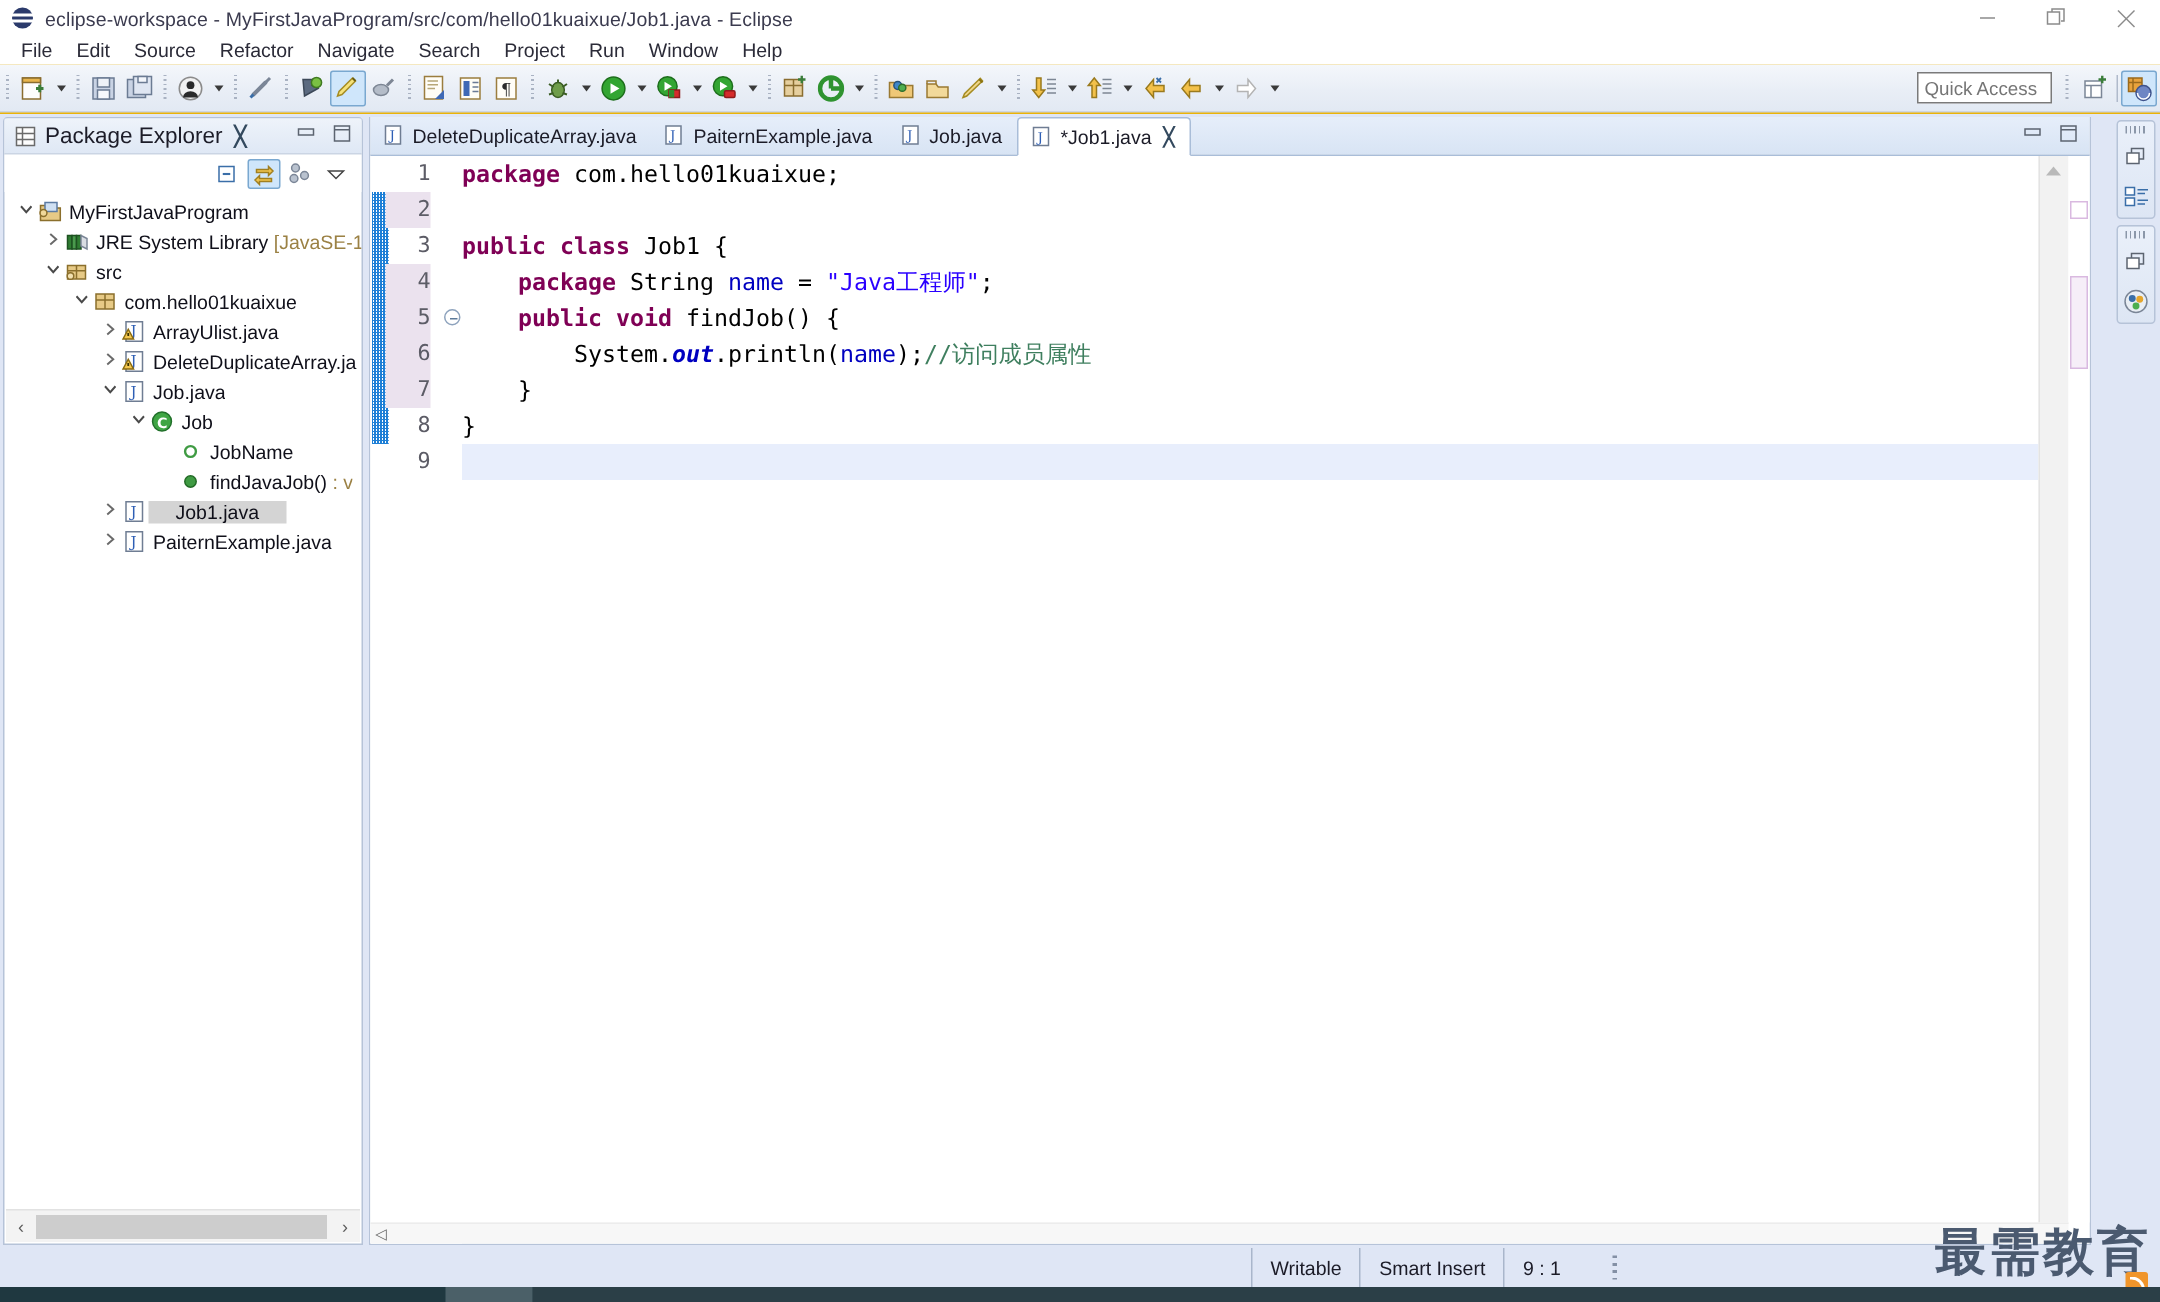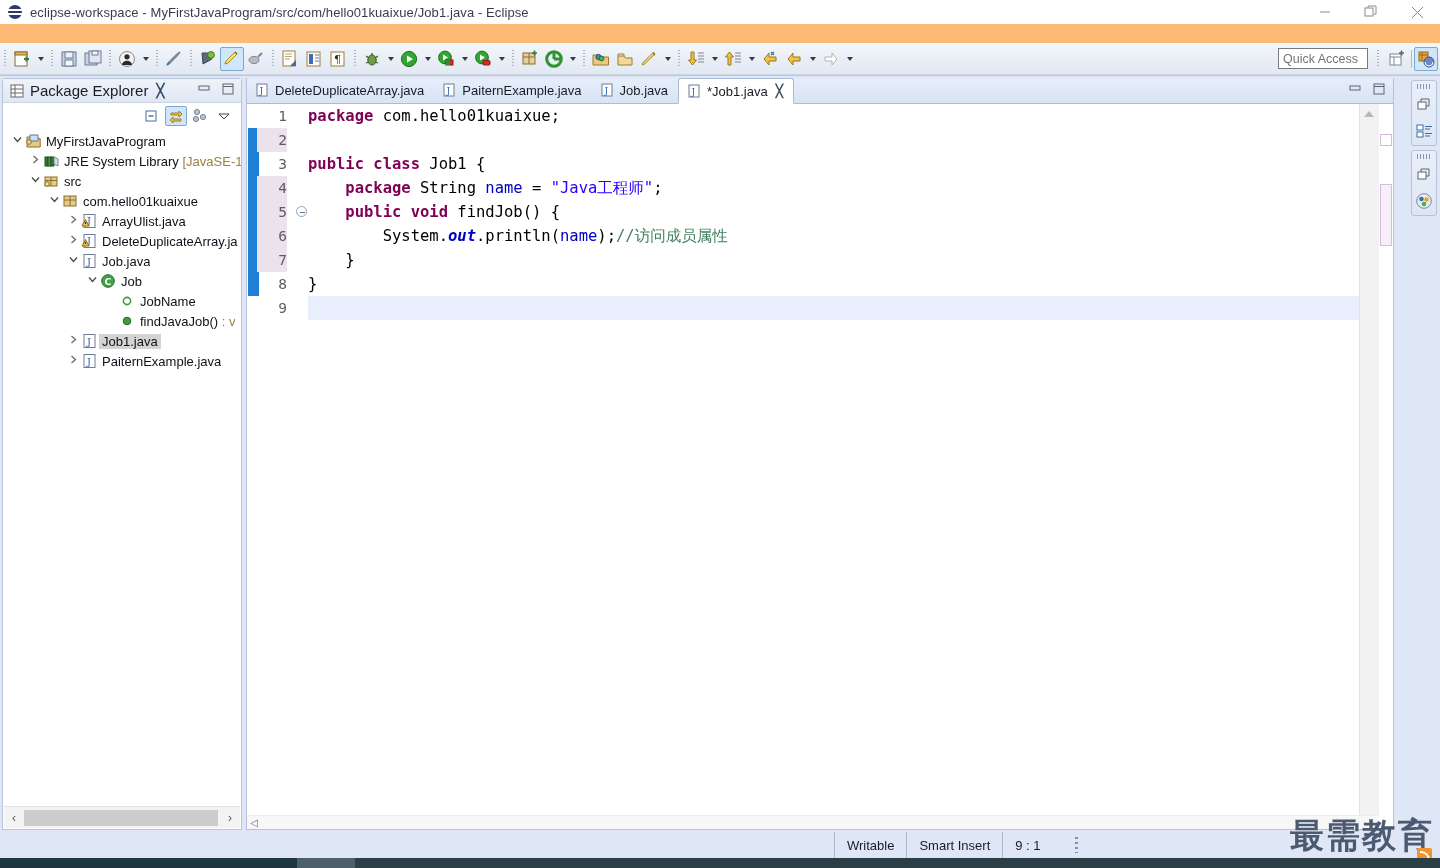--- a/index.html
+++ b/index.html
@@ -3,21 +3,21 @@
 <meta charset="utf-8">
 <style>
   * { box-sizing: border-box; margin: 0; padding: 0; }
   html, body {
     width: 1440px; height: 868px;
     font-family: "Liberation Sans", sans-serif;
     font-size: 13px;
     background: #ffffff;
     overflow: hidden;
   }
-  #app { position: relative; width: 1440px; height: 868px; background: #fdba74; }
+  #app { position: relative; width: 1440px; height: 868px; background: #eab308; }
 
   
   .titlebar {
     position: absolute; left: 0; top: 0; width: 1440px; height: 24px;
     background: #ffffff;
     display: flex; align-items: center;
   }
   .title-icon {
     width: 16px; height: 16px; margin-left: 7px; margin-right: 7px;
     position: relative; flex: 0 0 auto;
@@ -119,21 +119,21 @@
   .pkg-tb-btn {
     width: 22px; height: 20px; display: flex; align-items: center; justify-content: center;
     border: 1px solid transparent; border-radius: 2px;
   }
   .pkg-tb-btn.on { background: #cfe6fb; border-color: #7aa8d0; }
   .pkg-tree { position: absolute; left: 0; top: 50px; right: 0; bottom: 36px; overflow: hidden; }
   .tnode {
     height: 20px; display: flex; align-items: flex-end; white-space: nowrap;
     font-size: 13px; color: #10101a; position: relative;
   }
-  .tnode.sel .tlabel { background: #d4d4d4; padding: 0 3px; margin: 0 -3px; }
+  .tnode.sel .tlabel { background: #d4d4d4; padding: 0 18px; margin: 0 -3px; }
   .twist {
     width: 16px; height: 20px; display: flex; align-items: center; justify-content: center;
     flex: 0 0 auto; color: #5b5b5b;
   }
   .twist svg { display: block; }
   .ticon { width: 17px; height: 16px; margin-right: 4px; flex: 0 0 auto; position: relative; }
   .tlabel { overflow: hidden; }
   .tdim { color: #9b8144; }
   .pkg-hscroll {
     position: absolute; left: 1px; right: 1px; bottom: 1px; height: 22px;
@@ -325,20 +325,32 @@
       </div>
       <div class="win-btn">
         <svg width="13" height="13" viewBox="0 0 13 13">
             <line x1="1" y1="1" x2="12" y2="12" stroke="#8b8b8b" stroke-width="1"></line>
             <line x1="12" y1="1" x2="1" y2="12" stroke="#8b8b8b" stroke-width="1"></line>
           </svg>
       </div>
     </div>
   </div>
 
+  <div class="menubar">
+    <div class="menu-item">File</div>
+    <div class="menu-item">Edit</div>
+    <div class="menu-item">Source</div>
+    <div class="menu-item">Refactor</div>
+    <div class="menu-item">Navigate</div>
+    <div class="menu-item">Search</div>
+    <div class="menu-item">Project</div>
+    <div class="menu-item">Run</div>
+    <div class="menu-item">Window</div>
+    <div class="menu-item">Help</div>
+  </div>
 
   <div class="toolbar">
     <div class="tb-sep"></div>
 
     <div class="tb-btn">
       <svg width="18" height="18" viewBox="0 0 18 18">
         <rect x="2" y="2" width="12" height="14" fill="#fdfdfd" stroke="#8a6d2f"></rect>
         <rect x="2" y="2" width="12" height="3" fill="#e8b54d" stroke="#8a6d2f"></rect>
         <path d="M11 9h5M13.5 6.5v5" stroke="#3a7d3a" stroke-width="2"></path>
       </svg>

